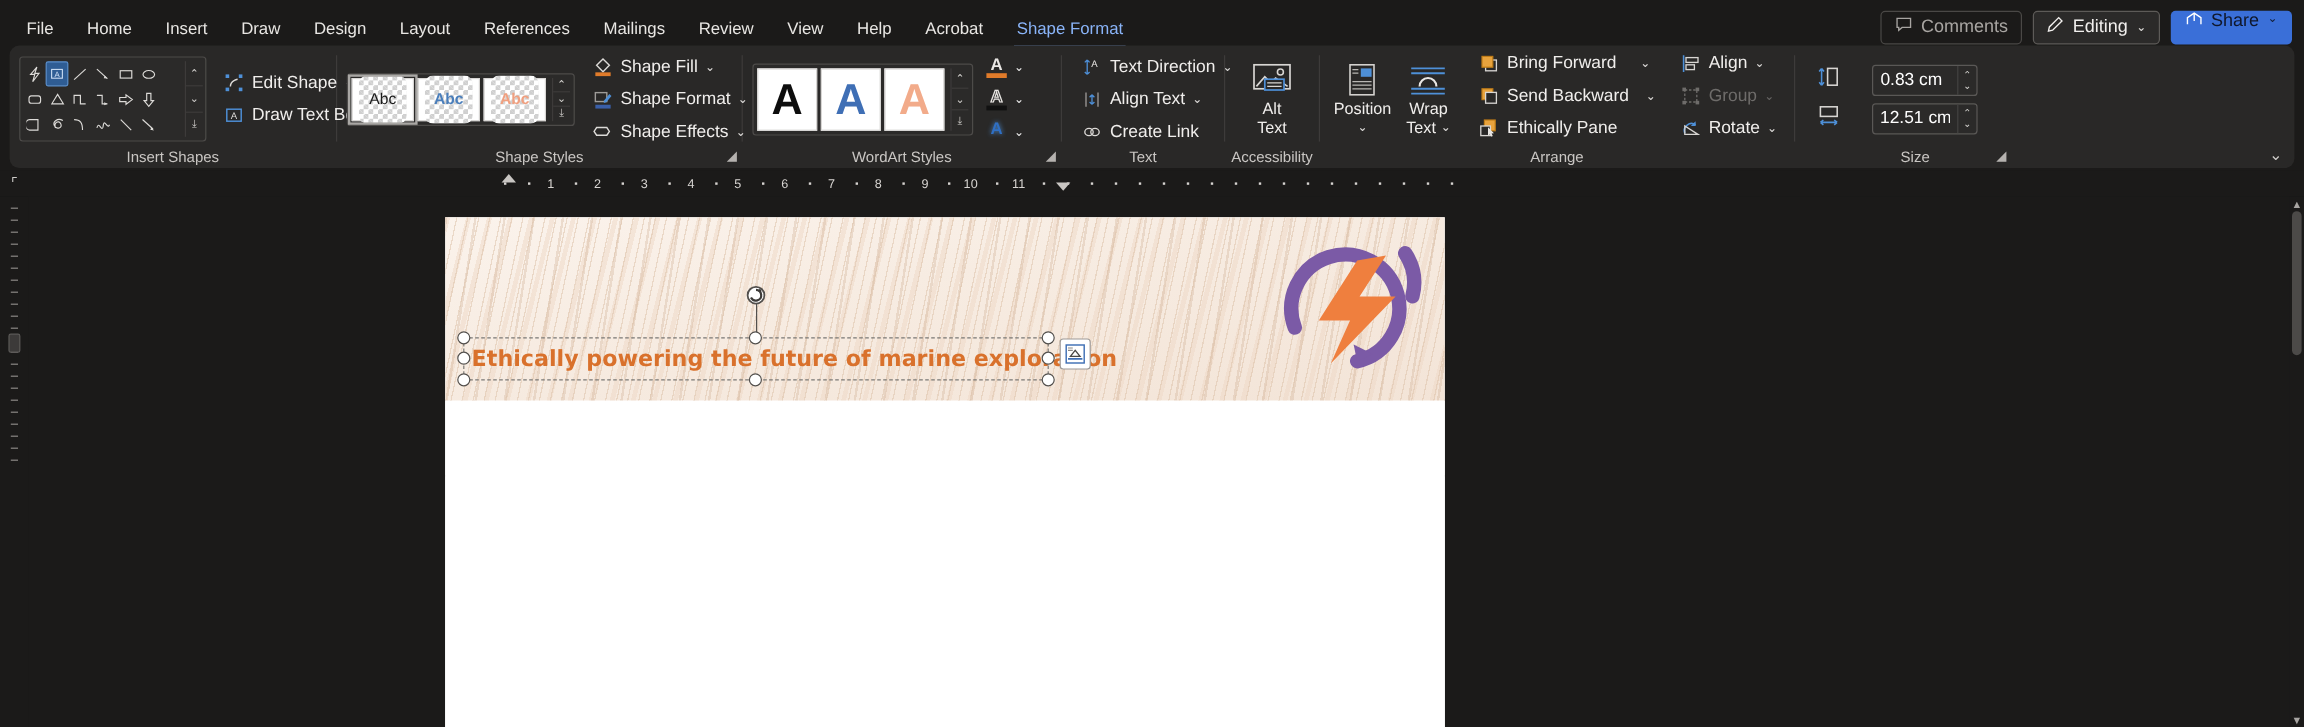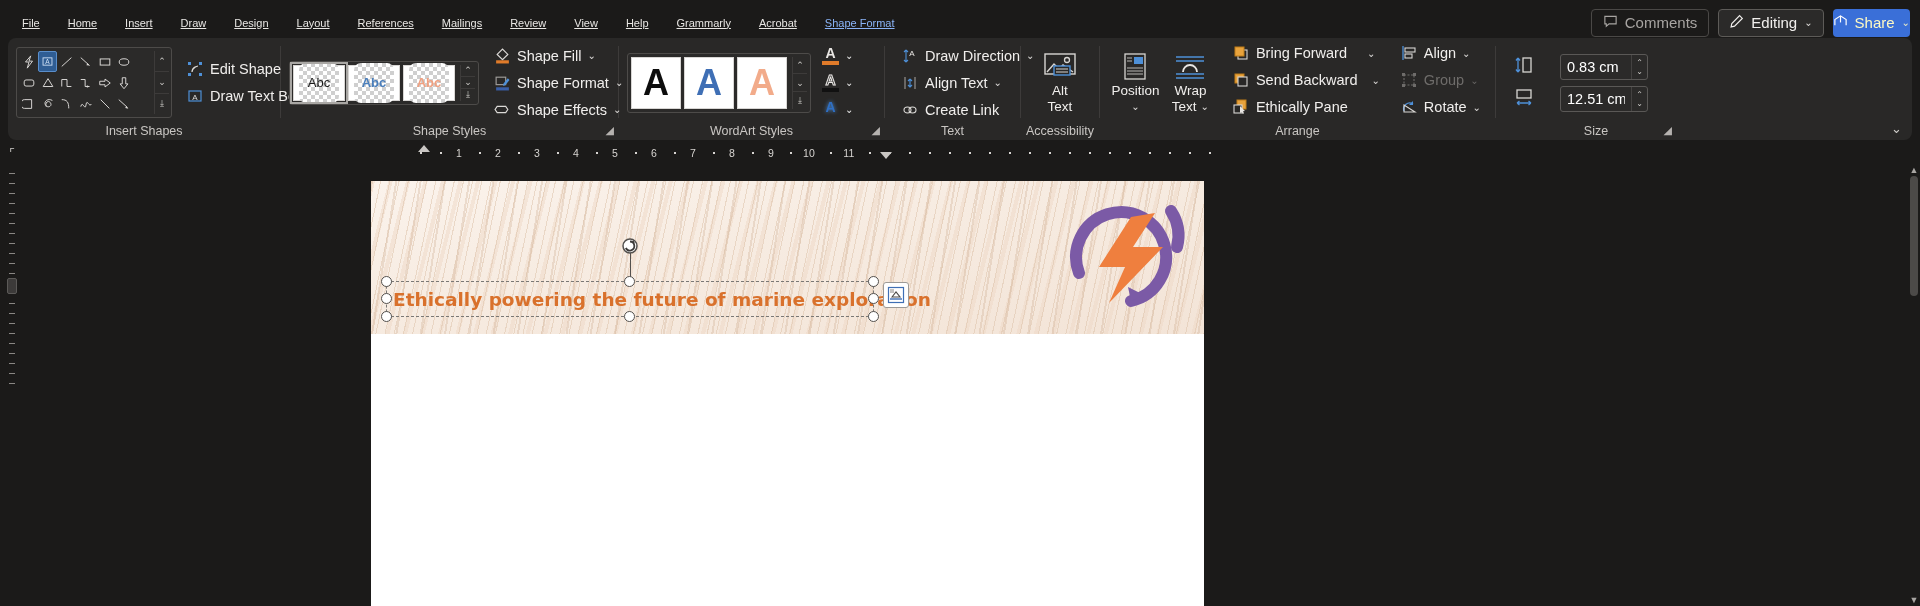--- a/index.html
+++ b/index.html
@@ -13,24 +13,23 @@
   #app { position: relative; width: 1920px; height: 606px; background: #1b1a19; }
 
   
   .tabbar {
     position: absolute; top: 0; left: 0; width: 1920px; height: 45px;
     background: #1b1a19;
     display: flex; align-items: center;
   }
   .tabs { display: flex; align-items: center; height: 45px; padding-left: 8px; }
   .tab {
-    font-size: 11px; color: #e8e6e3; padding: 0 14px; height: 45px;
+    font-size: 14px; color: #e8e6e3; padding: 0 14px; height: 45px;
     display: flex; align-items: center; white-space: nowrap;
     cursor: default;
-    text-decoration: underline;
   }
   .tab.active {
     color: #8ab4f8; position: relative;
   }
   .tab.active::after {
     content: ""; position: absolute; left: 12px; right: 12px; bottom: 5px;
     height: 2px; background: #8ab4f8;
   }
   .tab.contextual { color: #8ab4f8; }
   .tabbar-right {
@@ -43,23 +42,23 @@
     height: 28px; padding: 0 11px; font-size: 15px; color: #a8a5a2;
     background: transparent;
   }
   .btn-editing {
     display: flex; align-items: center; gap: 7px;
     border: 1px solid #5d5b58; border-radius: 4px;
     height: 28px; padding: 0 10px; font-size: 15px; color: #f1efed;
     background: #2b2a29;
   }
   .btn-share {
-    display: flex; align-items: center; gap: 7px;
-    border-radius: 4px; height: 28px; padding: 0 0;
-    font-size: 15px; color: #fef9c3; background: #3a6fd8;
+    display: flex; align-items: flex-start; gap: 7px;
+    border-radius: 4px; height: 28px; padding: 0 12px;
+    font-size: 15px; color: #0f172a; background: #3a6fd8;
   }
   .chev { font-size: 10px; opacity: .9; }
 
   
   .ribbon {
     position: absolute; top: 38px; left: 8px; width: 1904px; height: 102px;
     background: #292827; border-radius: 8px;
   }
   .ribbon-inner { position: relative; width: 100%; height: 100%; display: flex; }
   .rgroup { position: relative; height: 102px; display: flex; flex-direction: column; }
@@ -308,21 +307,20 @@
       <div class="tab">Home</div>
       <div class="tab">Insert</div>
       <div class="tab">Draw</div>
       <div class="tab">Design</div>
       <div class="tab">Layout</div>
       <div class="tab">References</div>
       <div class="tab">Mailings</div>
       <div class="tab">Review</div>
       <div class="tab">View</div>
       <div class="tab">Help</div>
-      <div class="tab">Grammarly</div>
       <div class="tab">Acrobat</div>
       <div class="tab active">Shape Format</div>
     </div>
 
     <div class="tabbar-right">
       <div class="btn-comments">
         <span>
           <svg width="15" height="15" viewBox="0 0 16 16">
               <path d="M2 2.5h12v8H6.5L3.5 13V10.5H2z" fill="none" stroke="#a8a5a2" stroke-width="1.2"></path>
             </svg>
@@ -615,21 +613,21 @@
     <div class="rgroup" style="width:135px">
       <div class="rgroup-body">
         <div class="cmdcol" style="padding-left:2px">
           <div class="cmd">
             <span class="ico">
               <svg width="16" height="16" viewBox="0 0 16 16">
                     <path d="M4 2v12M4 14l-2-2M4 14l2-2M4 2L2 4M4 2l2 2" stroke="#4e90d8" stroke-width="1.1" fill="none"></path>
                     <text x="10" y="8" font-size="8" fill="#e9e7e4" text-anchor="middle" font-family="sans-serif">A</text>
                   </svg>
             </span>
-            <span>Draw Direction</span>
+            <span>Text Direction</span>
             <span class="chev">⌄</span>
           </div>
           <div class="cmd">
             <span class="ico">
               <svg width="16" height="16" viewBox="0 0 16 16">
                     <path d="M3 2v12M13 2v12" stroke="#9e9c99" stroke-width="1.1"></path>
                     <path d="M8 4v8M8 4l-2 2M8 4l2 2M8 12l-2-2M8 12l2-2" stroke="#4e90d8" stroke-width="1.1" fill="none"></path>
                   </svg>
             </span>
             <span>Align Text</span>

